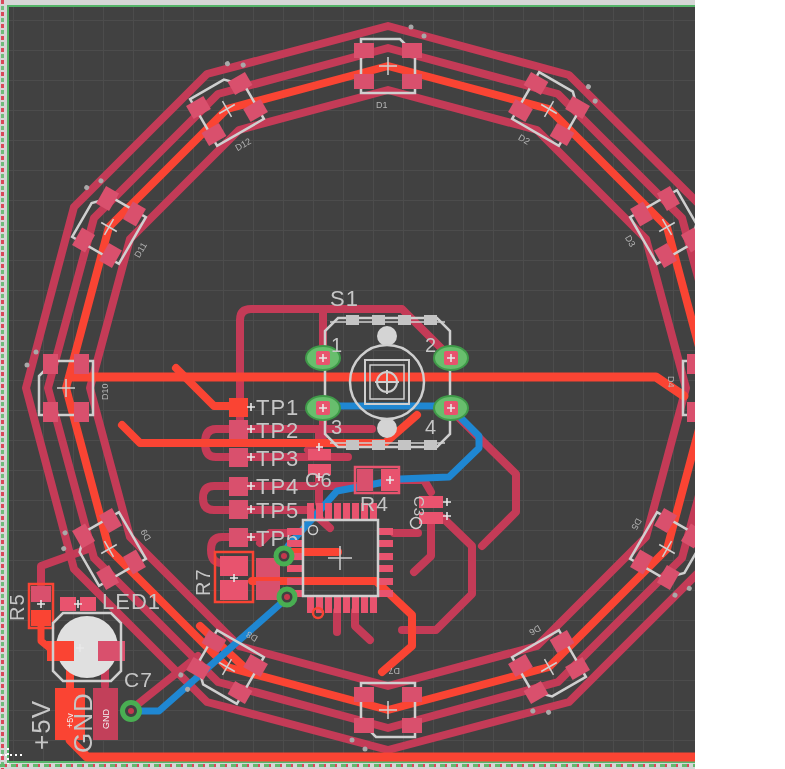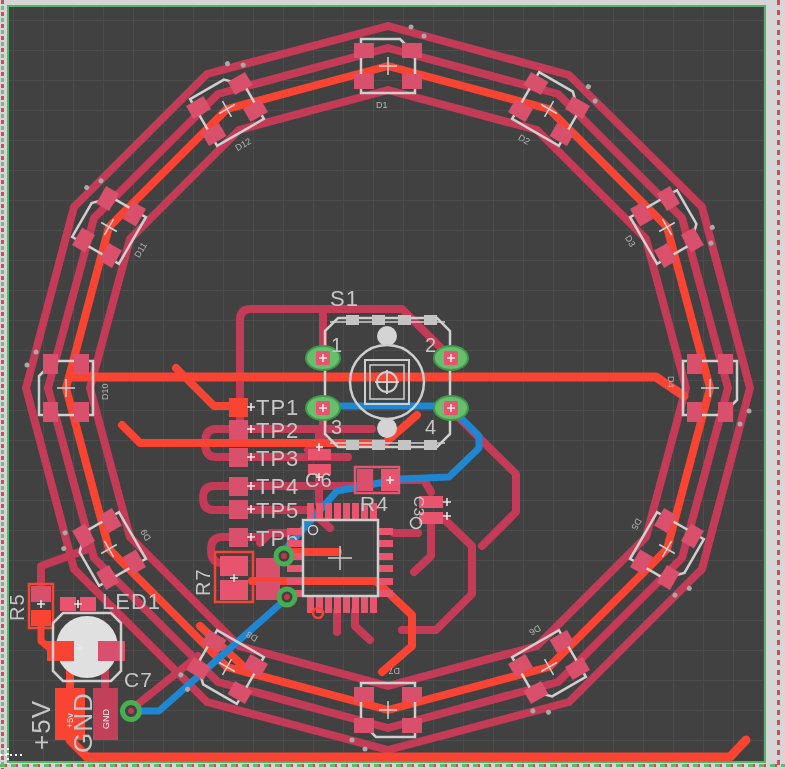--- a/index.html
+++ b/index.html
@@ -1,16 +1,16 @@
 <!DOCTYPE html>
 <html><head>
 <meta charset="utf-8">
 <style>
   html,body{margin:0;padding:0}
-  #stage{position:relative;width:785px;height:769px;background:#d6d6d6;overflow:hidden;
+  #stage{position:relative;width:695px;height:769px;background:#d6d6d6;overflow:hidden;
          font-family:"Liberation Sans",sans-serif}
   #board{position:absolute;left:7px;top:5px;width:759px;height:758px;background:#414141;
          background-image:linear-gradient(#4c4c4c 1px,transparent 1px),
                           linear-gradient(90deg,#4c4c4c 1px,transparent 1px);
          background-size:30px 30px;background-position:4px 13px;
          border:2px solid #55b469;box-sizing:border-box}
   .dashR{position:absolute;left:777px;top:0;width:3px;height:769px;
          background:repeating-linear-gradient(180deg,#d9485a 0 5px,transparent 5px 10px)}
   .dashL{position:absolute;left:1px;top:0;width:3px;height:769px;
          background:repeating-linear-gradient(180deg,#d9485a 0 4px,transparent 4px 6px,#6fbc7d 6px 10px,transparent 10px 12px)}

